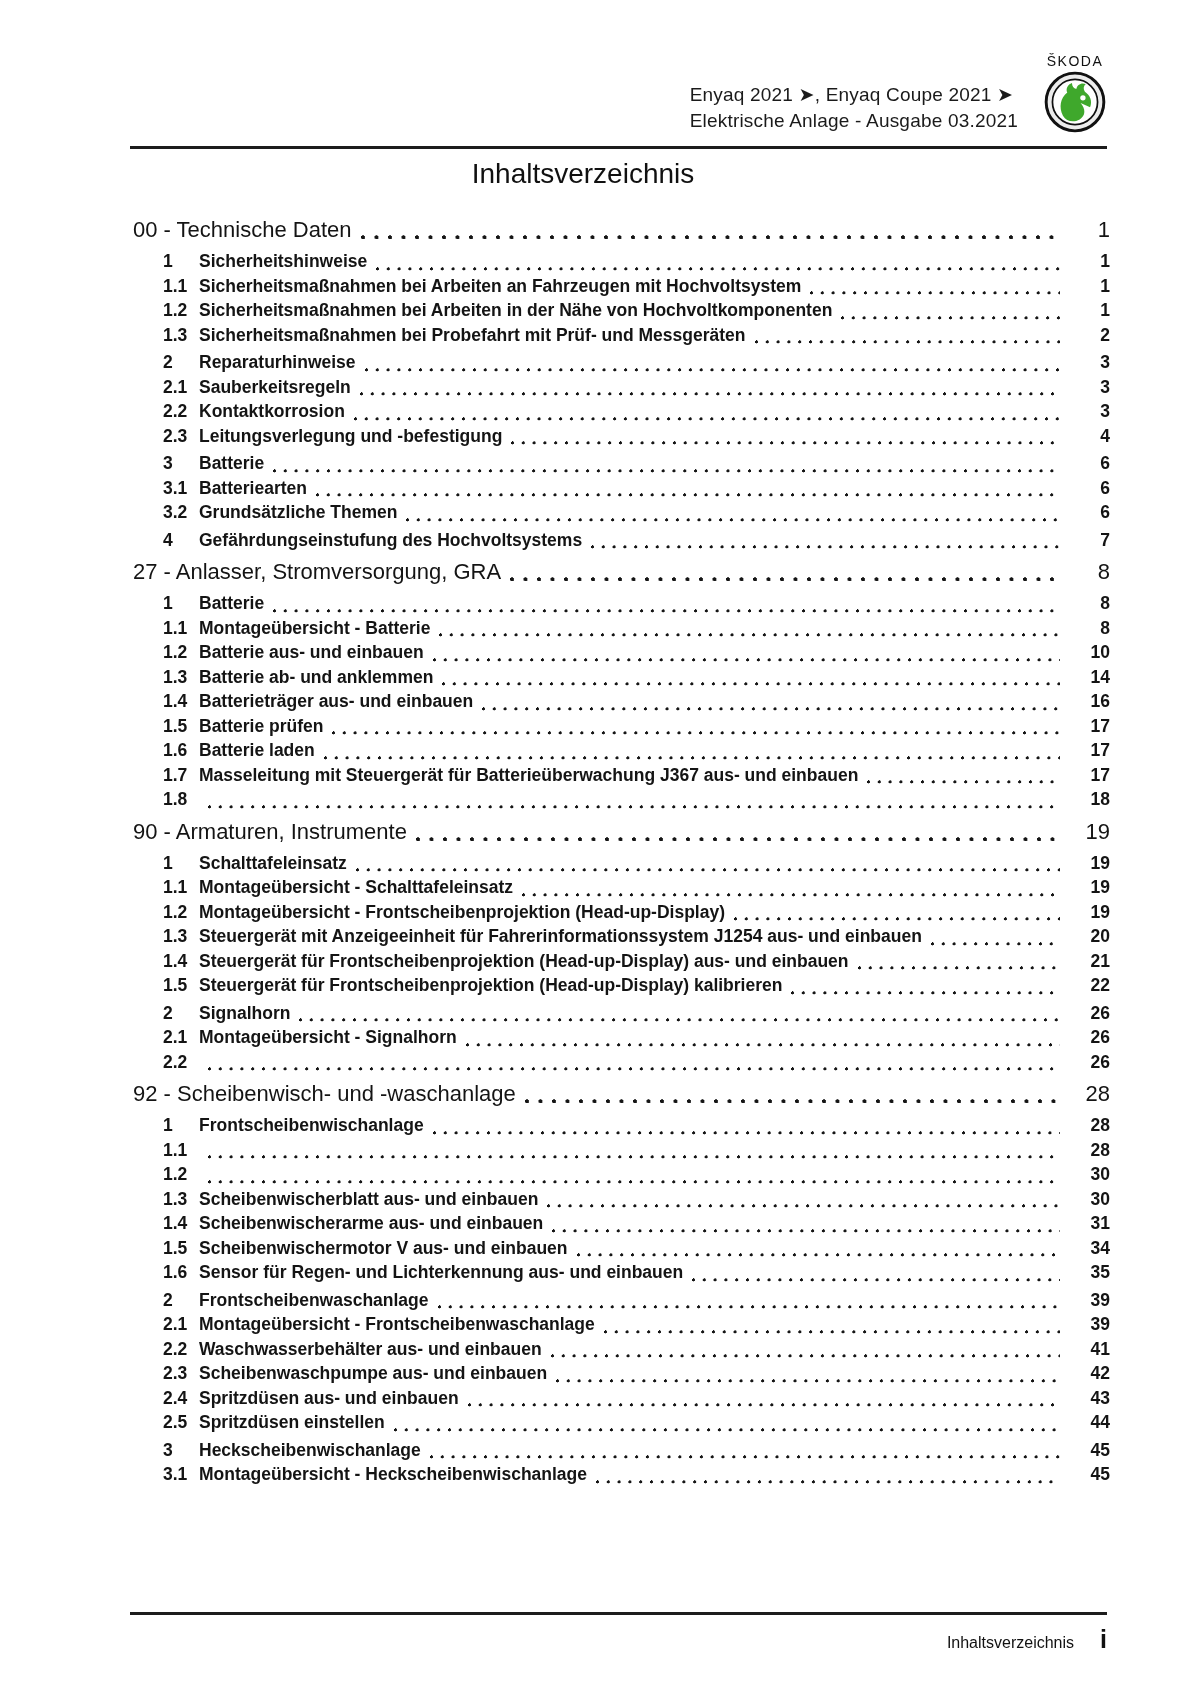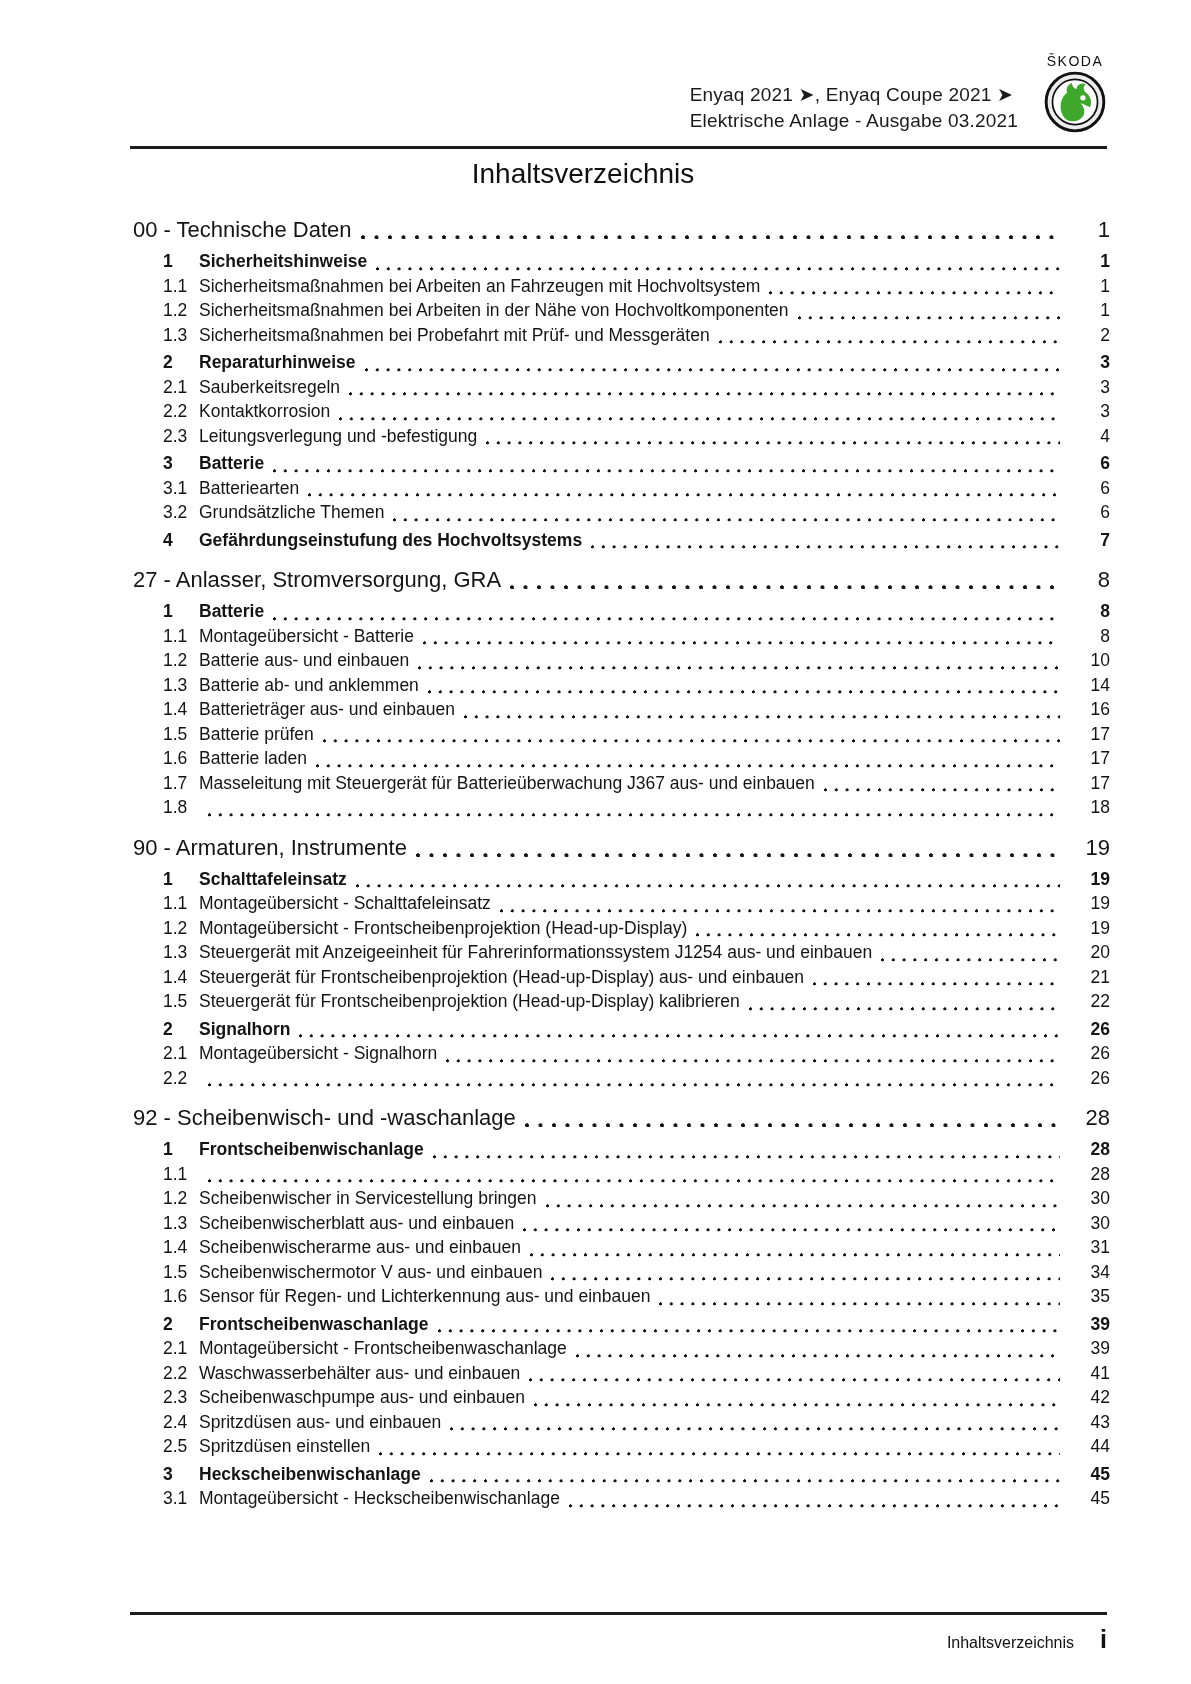--- a/index.html
+++ b/index.html
@@ -41,23 +41,23 @@
   .doc-title {
     font-size: 28px; font-weight: 400; text-align: center;
     padding-right: 74px; margin: 4px 0 26px 0; color: #101010;
   }
 
   .row { display: flex; align-items: flex-end; }
   .row .ctitle, .row .etitle { flex: 0 1 auto; white-space: nowrap; overflow: hidden; }
 
   .chapter {
     font-size: 22px; line-height: 28px;
-    margin-top: 14px; margin-bottom: 5px; padding-left: 3px;
-  }
-  .entry { font-size: 17.5px; line-height: 24.5px; }
+    margin-top: 6px; margin-bottom: 5px; padding-left: 3px;
+  }
+  .entry { font-size: 17.5px; line-height: 24.5px; font-weight: bold; }
   .section { font-weight: 700; margin-top: 3px; }
   .num { flex: 0 0 auto; margin-left: 33px; width: 36px; }
 
   .dots {
     flex: 1 1 20px; min-width: 10px; height: 4px;
     margin: 0 14px 3px 9px;
     background-image: radial-gradient(circle at 1.6px 1.9px, #151515 1.45px, transparent 1.7px);
     background-size: 10.8px 4px; background-repeat: repeat-x;
   }
   .chapter .dots {
@@ -306,21 +306,20 @@
           <span class="dots"></span>
           <span class="page-num">28</span>
         </div>
         <div class="row entry sub">
           <span class="num">1.1</span>
           <span class="dots"></span>
           <span class="page-num">28</span>
         </div>
         <div class="row entry sub">
           <span class="num">1.2</span>
-          <span class="etitle">Scheibenwischer in Servicestellung bringen</span>
           <span class="dots"></span>
           <span class="page-num">30</span>
         </div>
         <div class="row entry sub">
           <span class="num">1.3</span>
           <span class="etitle">Scheibenwischerblatt aus- und einbauen</span>
           <span class="dots"></span>
           <span class="page-num">30</span>
         </div>
         <div class="row entry sub">

